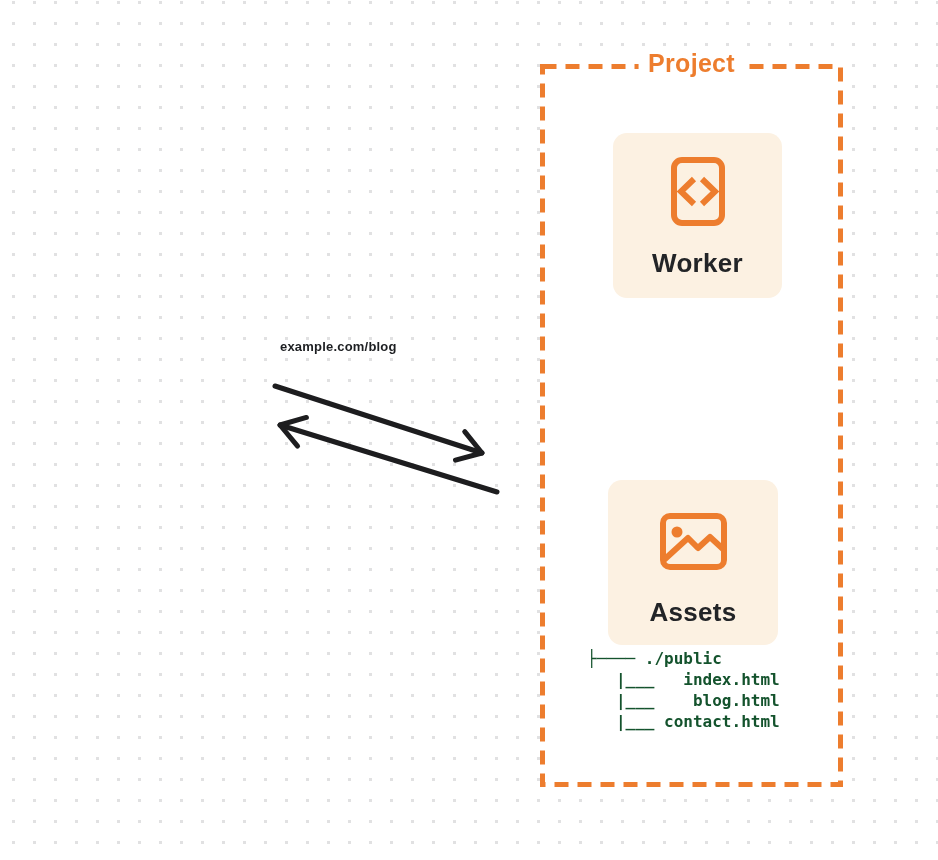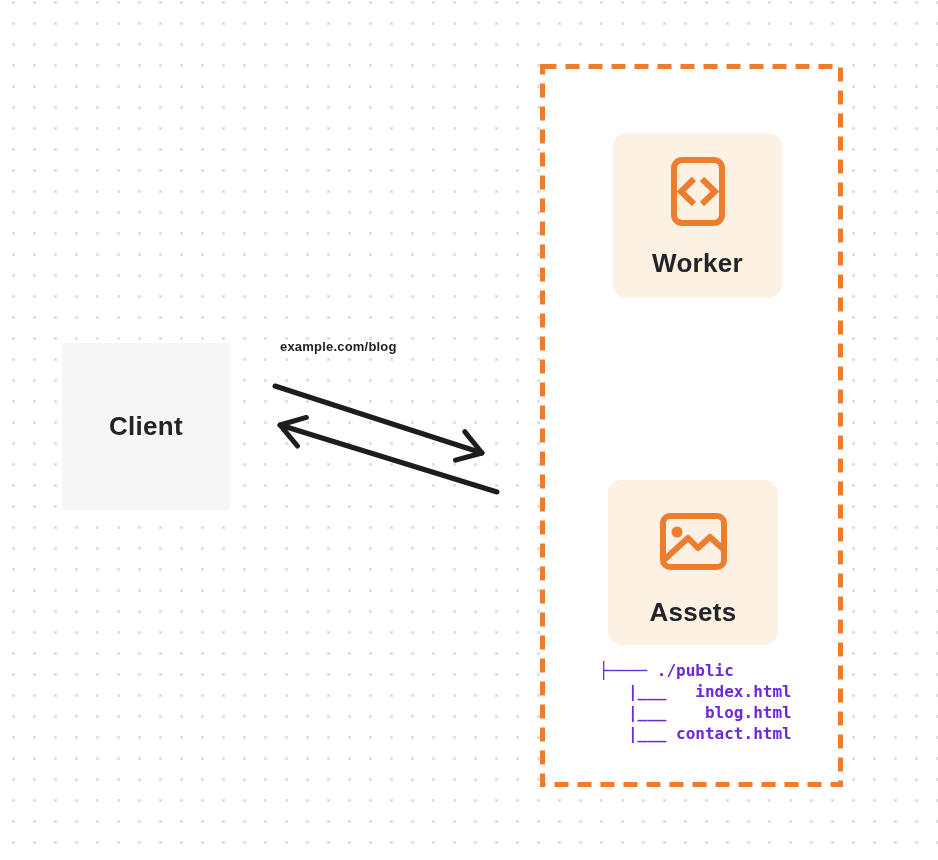--- a/index.html
+++ b/index.html
@@ -79,52 +79,50 @@
   .card-label {
     font-size: 26px; font-weight: 700; color: #222427; letter-spacing: .3px;
   }
   .worker-card .card-label { margin-top: 22px; }
   .assets-card .card-label { margin-top: 27px; }
 
   
   .file-tree {
     position: absolute;
     left: 47px; top: 584px;
-    margin: 12px;
+    margin: 0;
     font-family: "DejaVu Sans Mono", monospace;
     font-size: 16px; line-height: 21px; font-weight: 700;
-    color: #6d28d9;
+    color: #14532d;
     white-space: pre;
   }
 </style>
 </head>
 <body>
 
 <div class="page">
 
-  <div class="client-box">
-    <span class="client-label">Client</span>
-  </div>
 
   <div class="request-label">example.com/blog</div>
 
   <svg class="arrows" viewBox="0 0 938 860">
     <defs>
       <marker id="arrowhead" viewBox="0 0 34 40" markerWidth="34" markerHeight="40" refX="29" refY="20" orient="auto" markerUnits="userSpaceOnUse">
         <path d="M6,5 L29,20 L6,35" fill="none" stroke="#1d1d1f" stroke-width="5" stroke-linecap="round" stroke-linejoin="round"></path>
       </marker>
     </defs>
     <line x1="275" y1="386" x2="482" y2="453" stroke="#1d1d1f" stroke-width="5" stroke-linecap="round" marker-end="url(#arrowhead)"></line>
     <line x1="497" y1="492" x2="280" y2="425" stroke="#1d1d1f" stroke-width="5" stroke-linecap="round" marker-end="url(#arrowhead)"></line>
   </svg>
 
   <div class="project-box">
     <svg class="project-border" viewBox="0 0 303 723">
       <rect x="2.5" y="2.5" width="298" height="718" fill="none" stroke="#ed7d2e" stroke-width="5" stroke-dasharray="14 9"></rect>
     </svg>
+    <div class="project-label">Project</div>
 
     <div class="card worker-card">
       <svg class="card-icon" width="54" height="69" viewBox="0 0 54 69">
         <rect x="3" y="3" width="48" height="63" rx="8" fill="none" stroke="#ed7d2e" stroke-width="6"></rect>
         <polyline points="23,22 10,34.5 23,47" fill="none" stroke="#ed7d2e" stroke-width="6" stroke-linejoin="miter"></polyline>
         <polyline points="31,22 44,34.5 31,47" fill="none" stroke="#ed7d2e" stroke-width="6" stroke-linejoin="miter"></polyline>
       </svg>
       <span class="card-label">Worker</span>
     </div>
 

